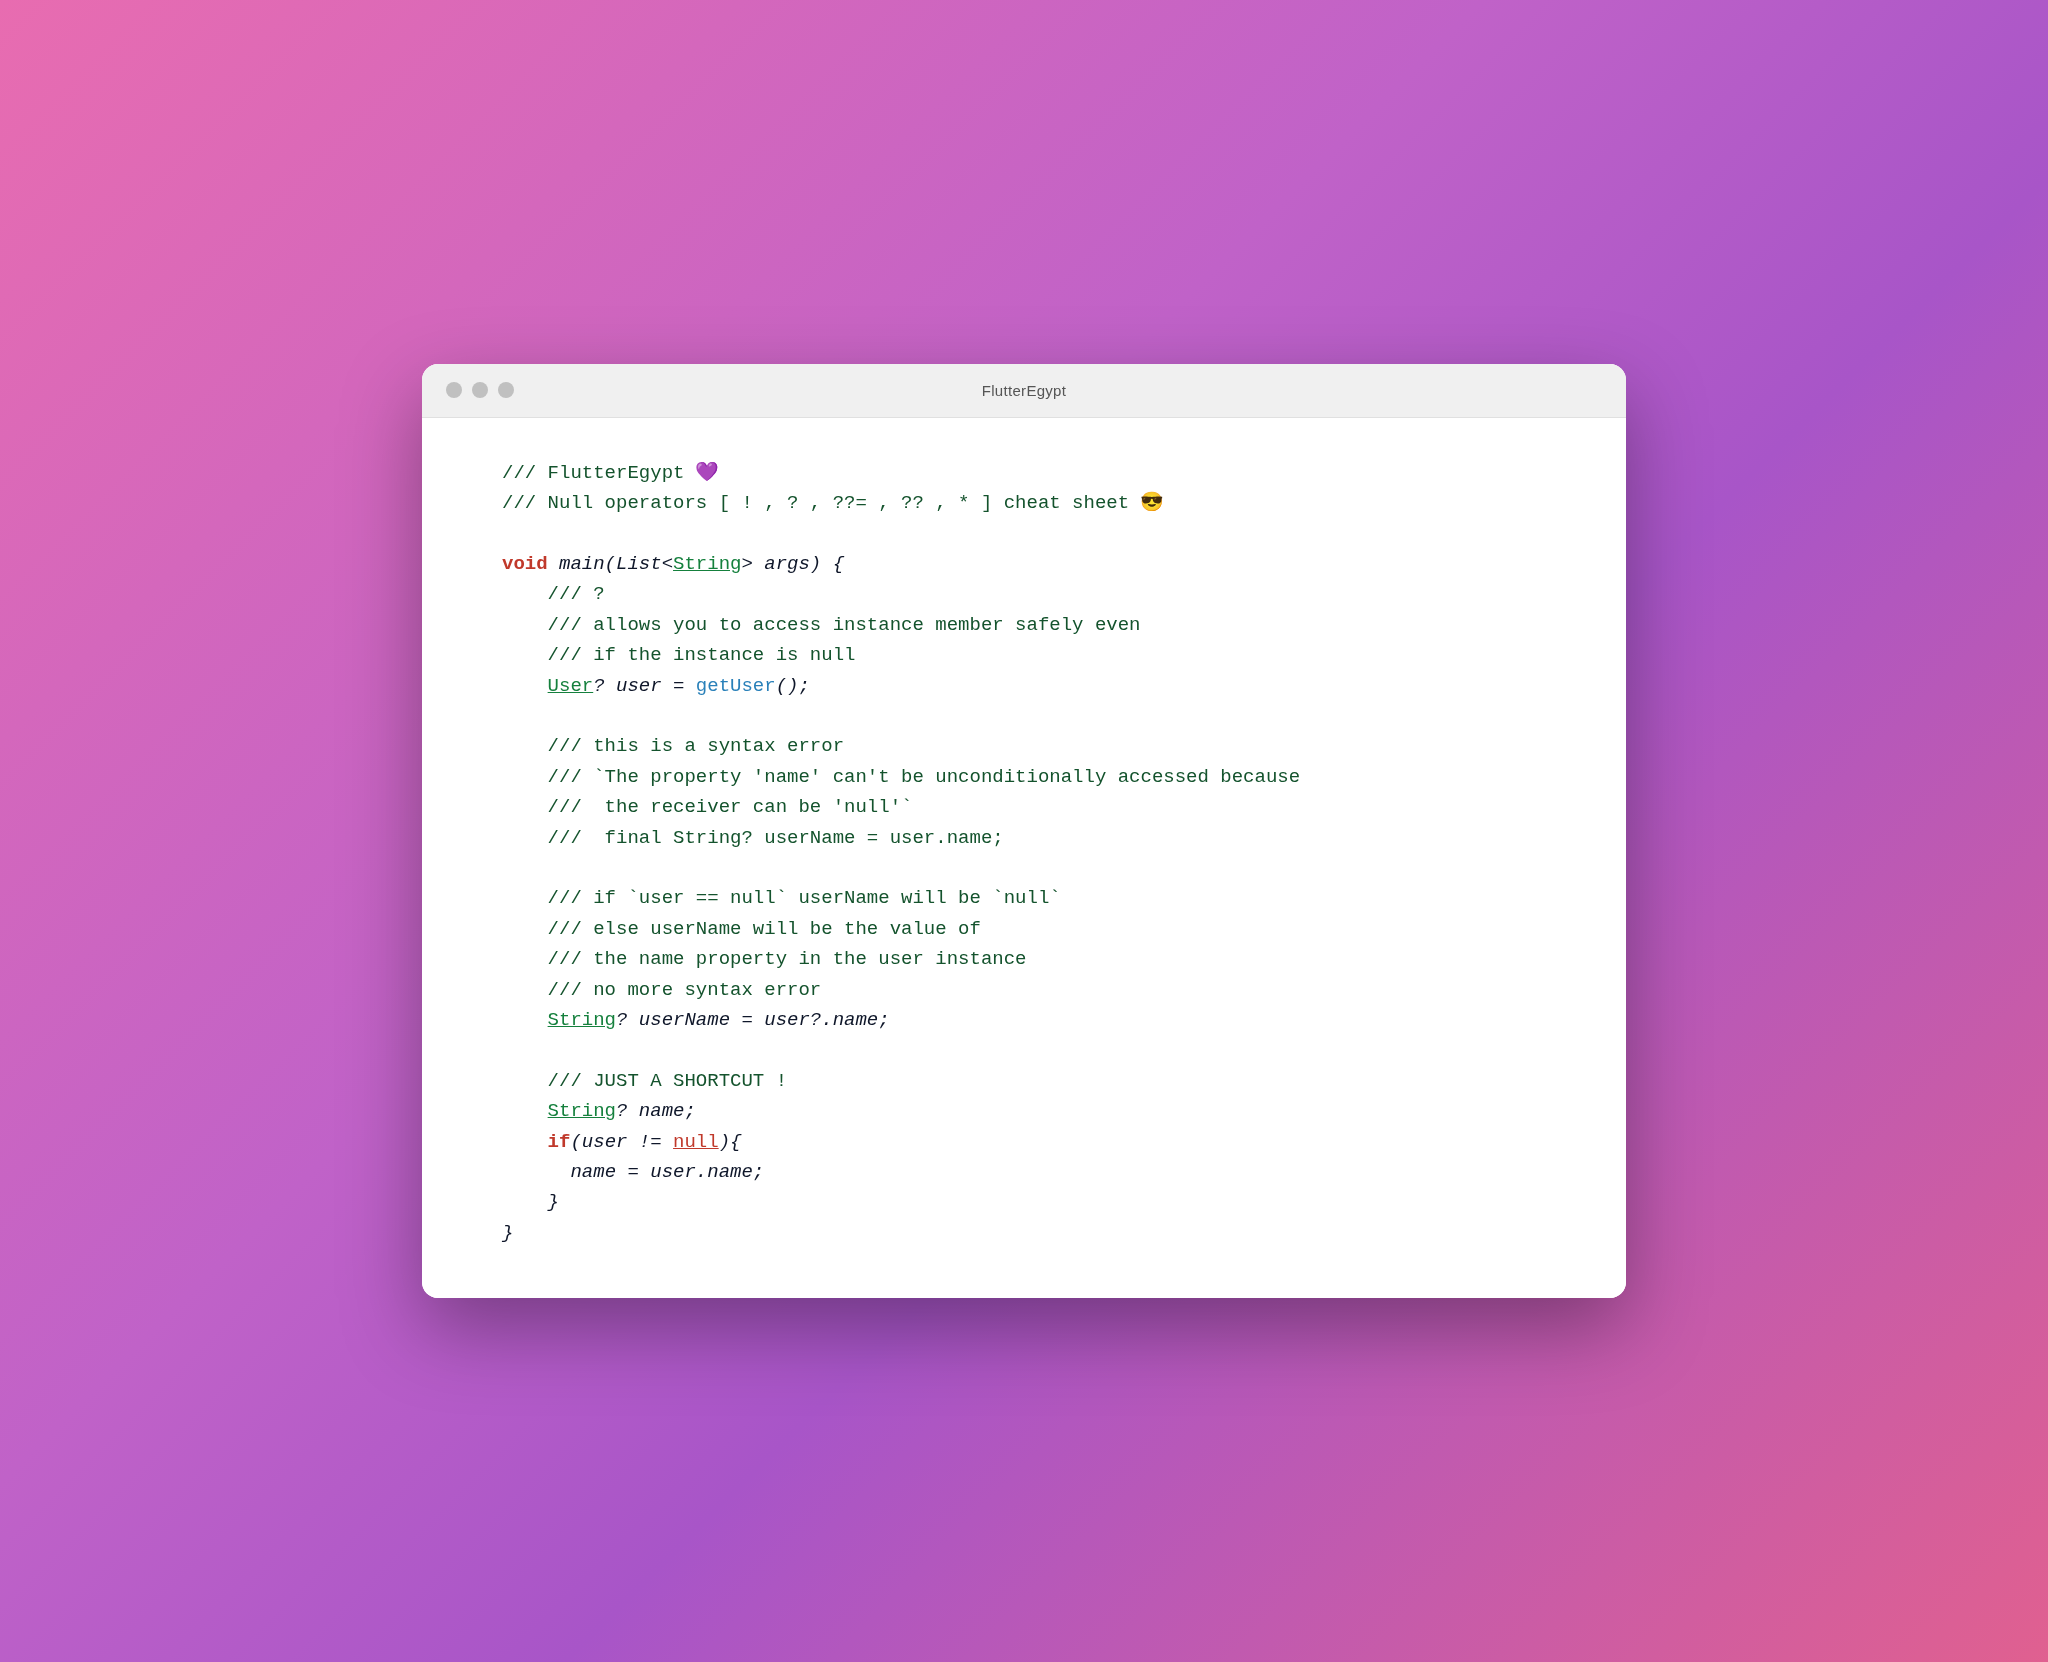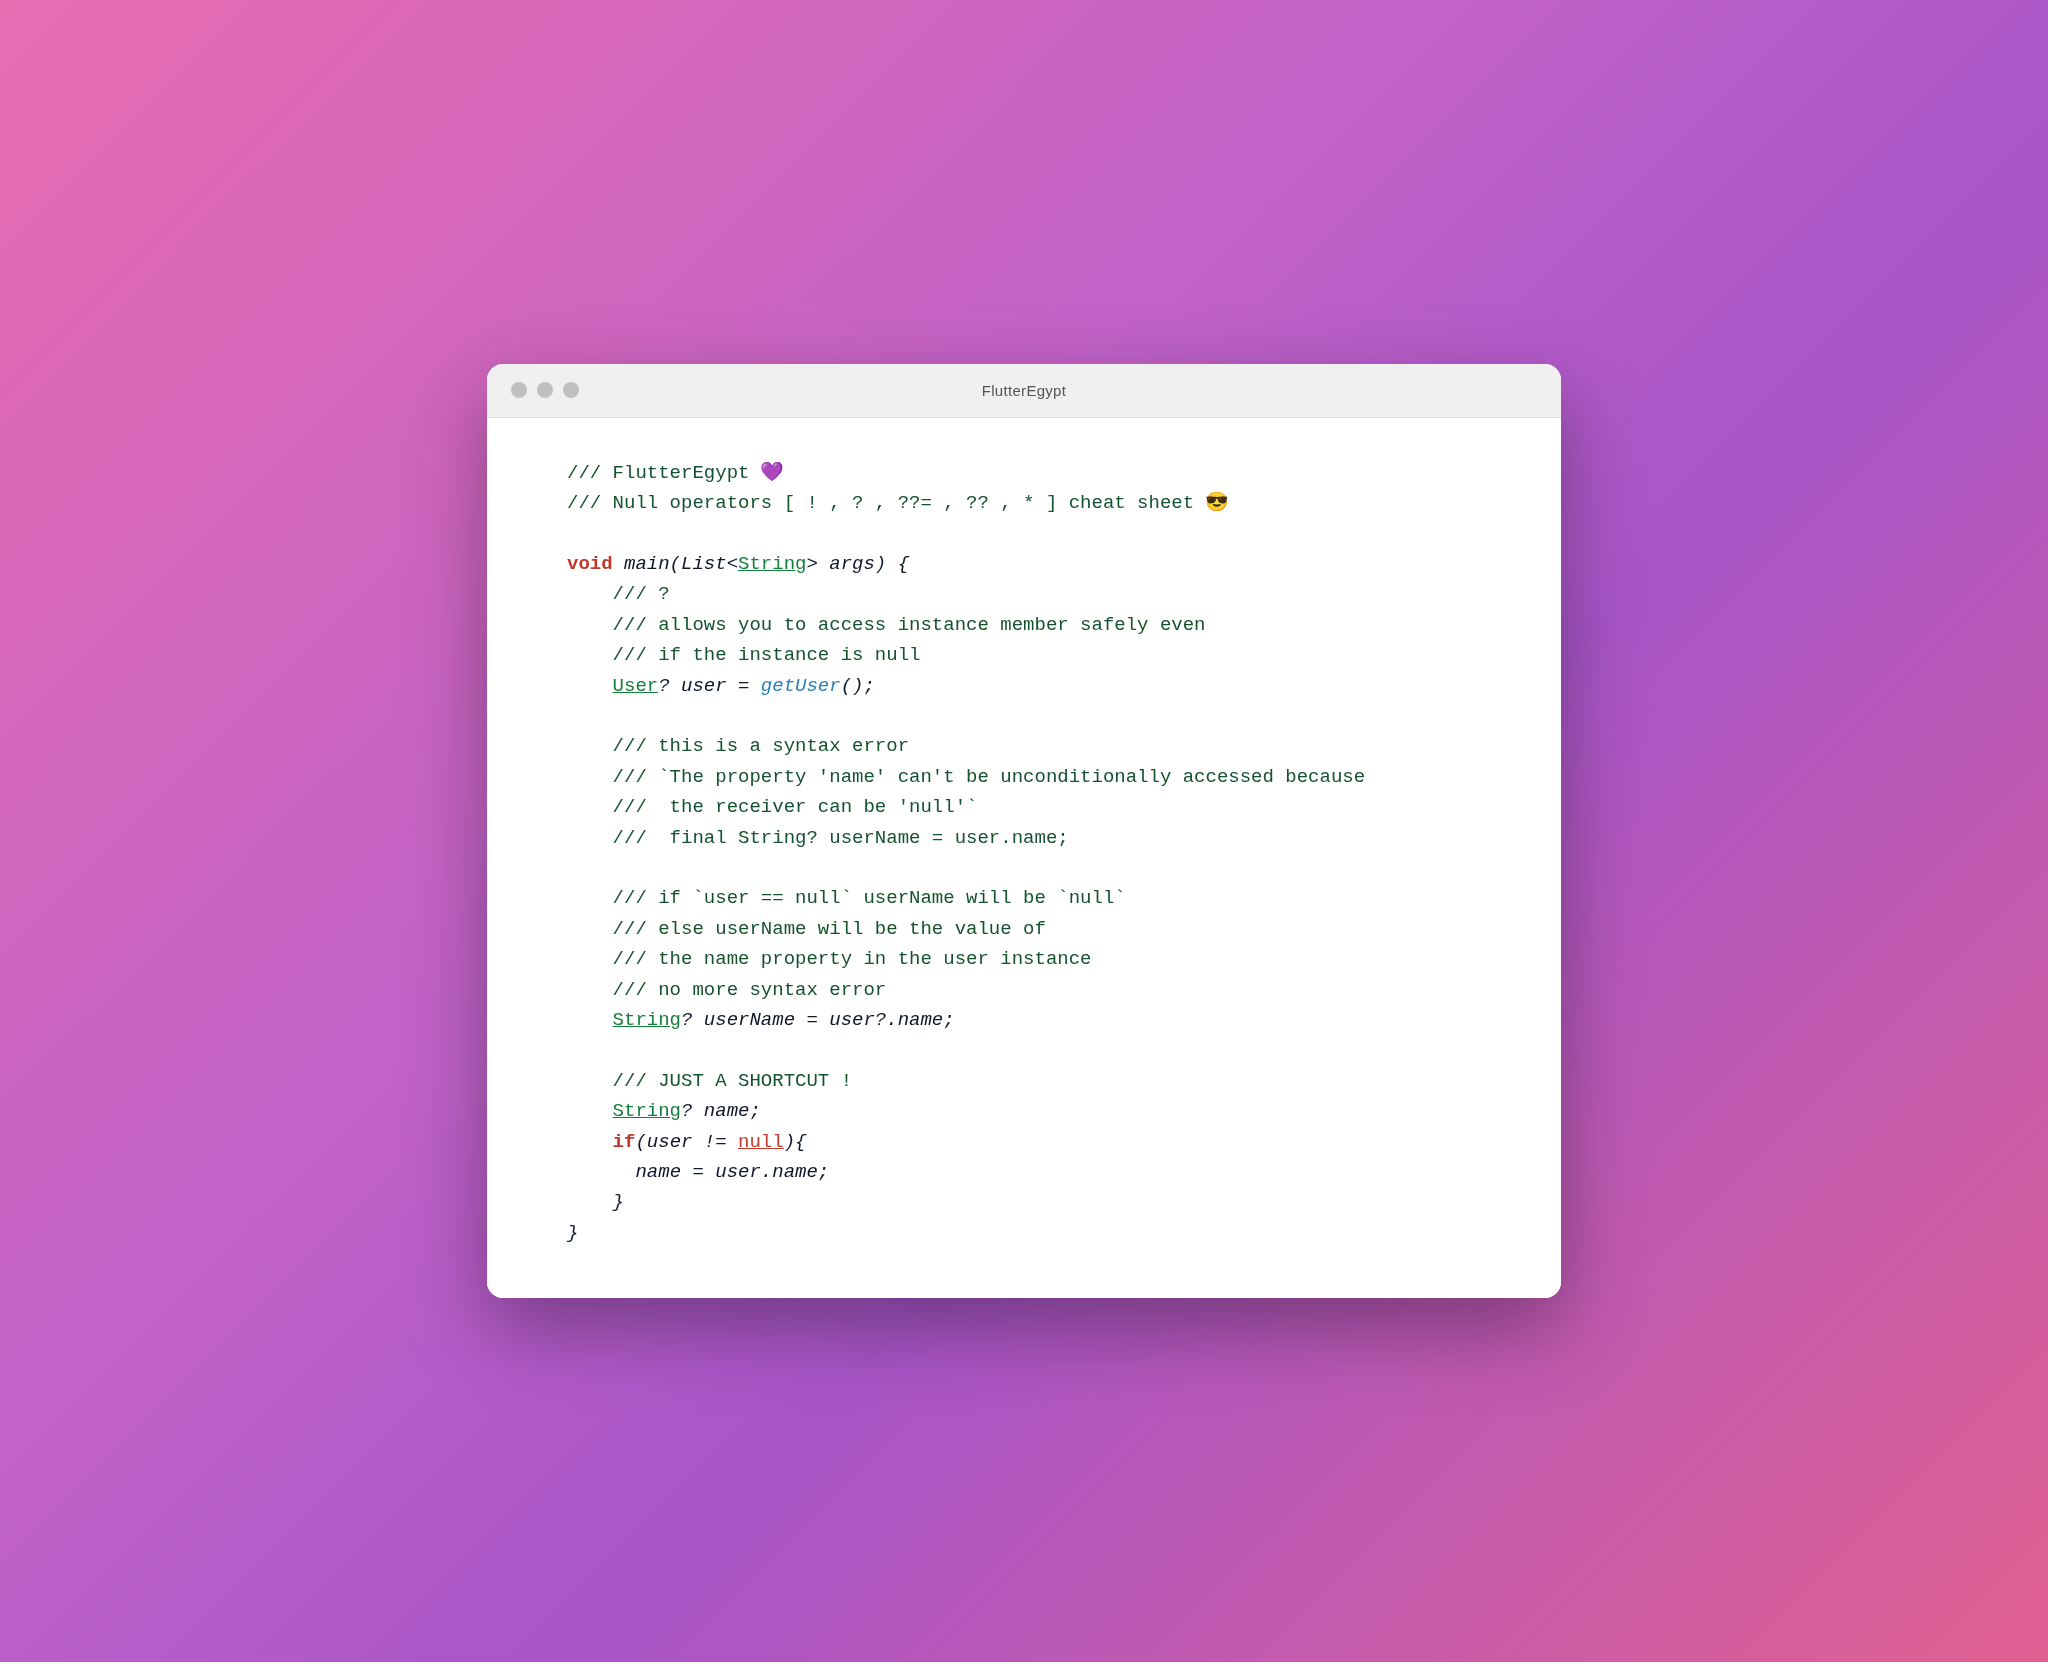--- a/index.html
+++ b/index.html
@@ -12,21 +12,21 @@
       width: 2048px;
       height: 1662px;
       background: linear-gradient(135deg, #e86cb0 0%, #c062c8 40%, #a855c8 60%, #e06090 100%);
       display: flex;
       align-items: center;
       justify-content: center;
       font-family: -apple-system, BlinkMacSystemFont, sans-serif;
     }
 
     .window {
-      width: 1074px;
+      width: 1204px;
       background: #ffffff;
       border-radius: 16px;
       box-shadow: 0 30px 80px rgba(0,0,0,0.35);
       overflow: hidden;
     }
 
     .titlebar {
       background: #f0f0f0;
       padding: 18px 24px;
       display: flex;
@@ -66,21 +66,21 @@
       font-family: 'Menlo', 'Monaco', 'Courier New', monospace;
       font-size: 19px;
       line-height: 1.6;
       color: #444;
       white-space: pre;
     }
 
     .c-comment { color: #14532d; }
     .c-keyword { color: #c0392b; font-weight: bold; }
     .c-type { color: #15803d; text-decoration: underline; }
-    .c-function { color: #2980b9; font-style: italic; }
+    .c-function { color: #2980b9; }
     .c-normal { color: #0f172a; font-style: italic; }
     .c-null { color: #c0392b; text-decoration: underline; }
   </style>
 </head>
 <body>
 
 <div class="window">
   <div class="titlebar">
     <div class="traffic-lights">
       <div class="traffic-light"></div>

